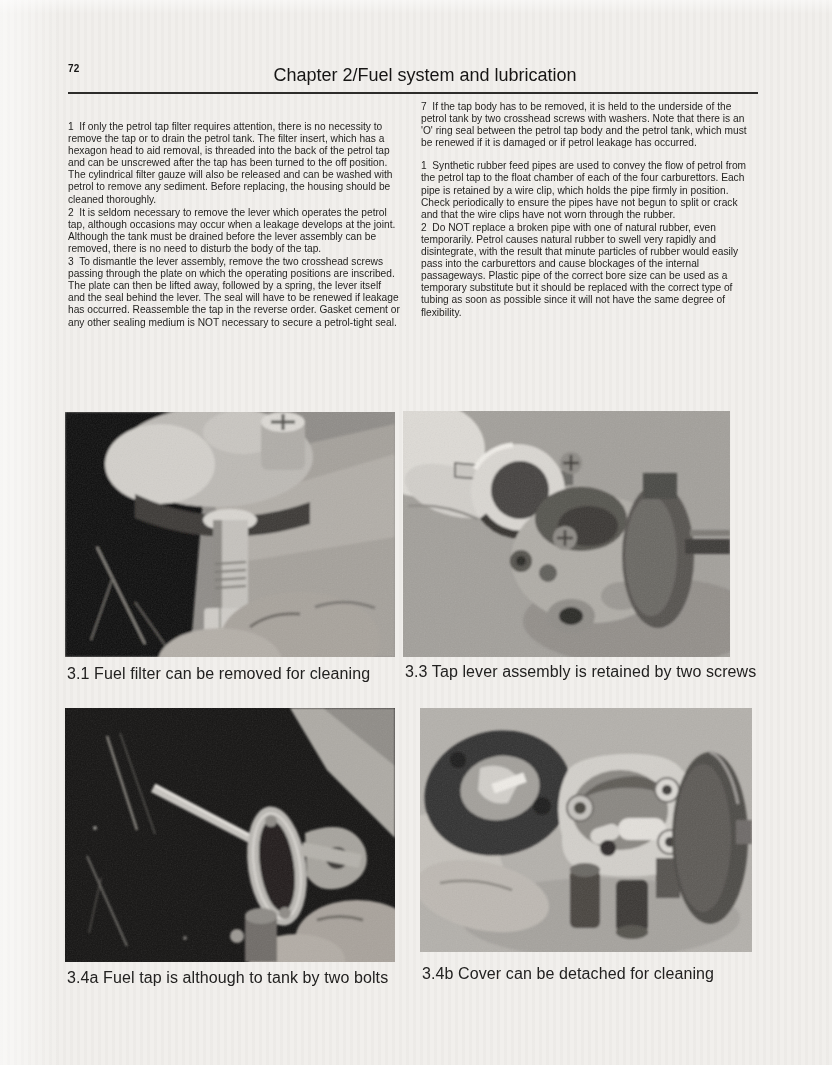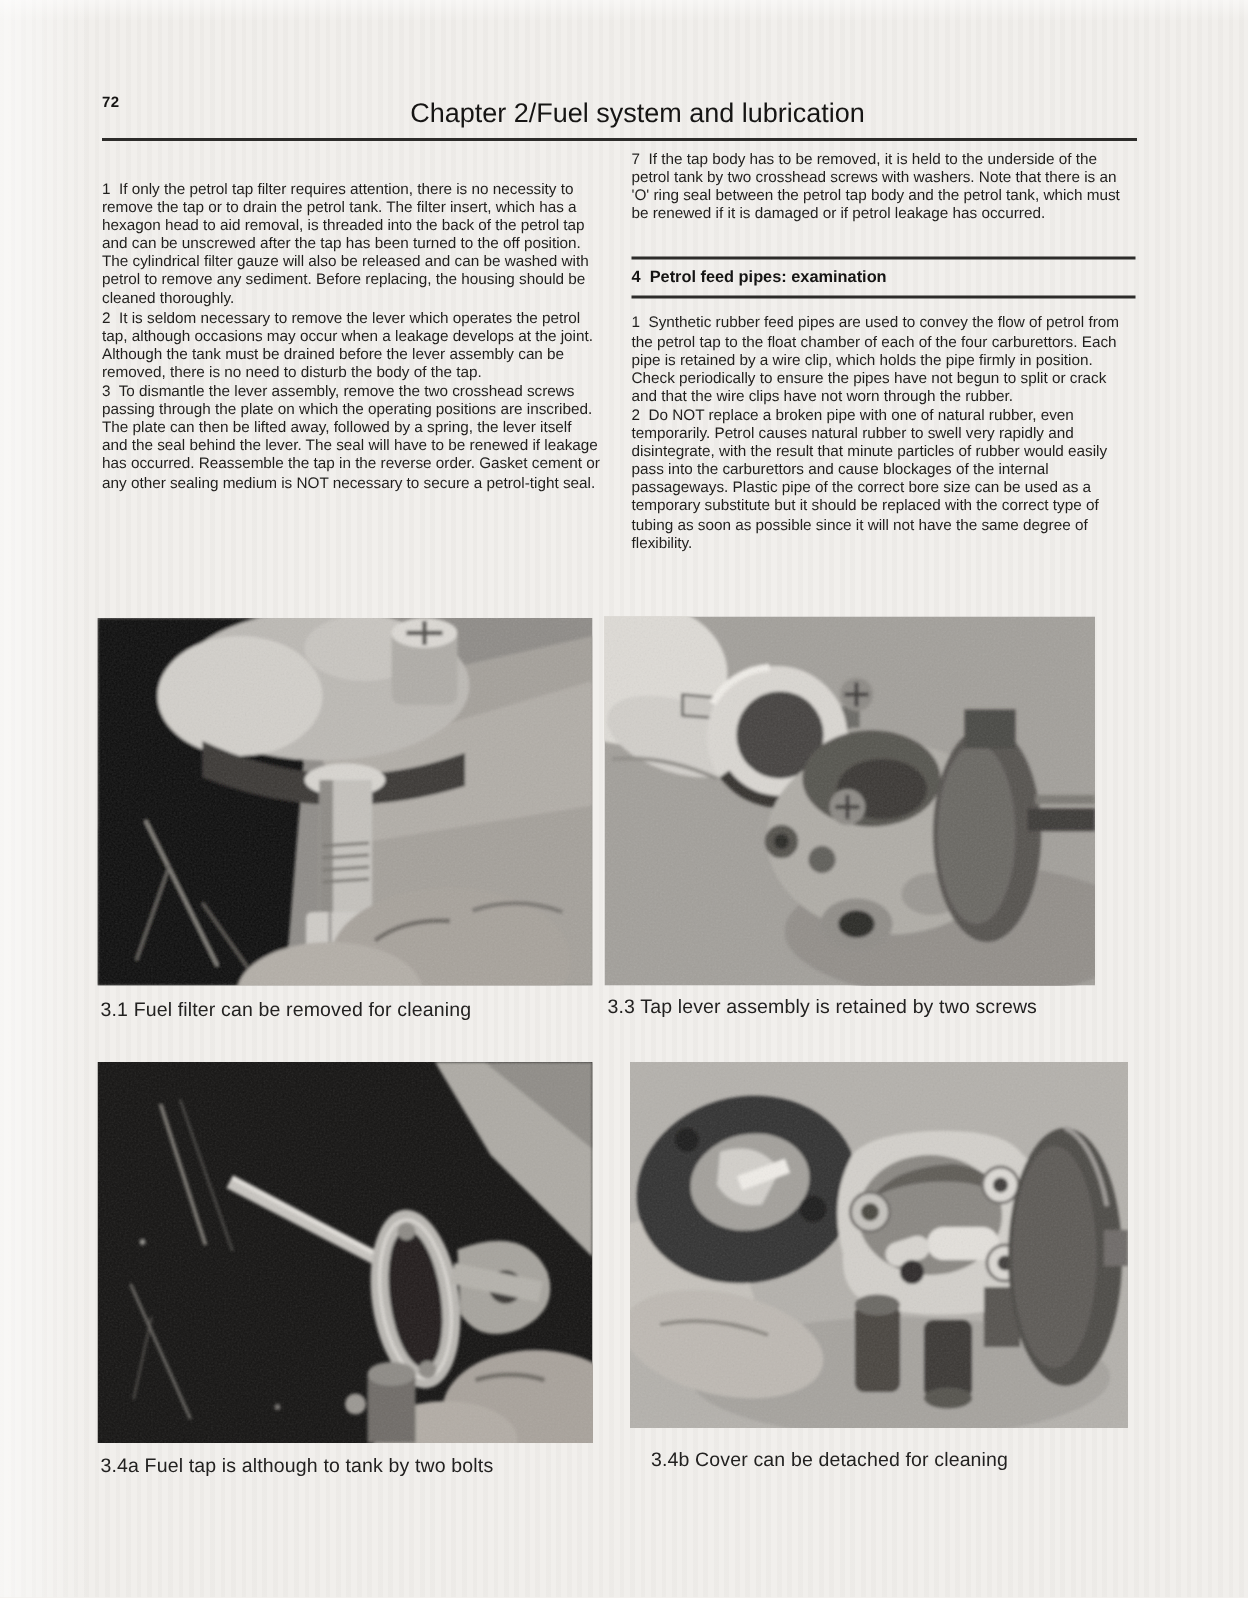--- a/index.html
+++ b/index.html
@@ -43,45 +43,44 @@
   .body-par.first{margin-top:11px;}
   .body-par.follow{margin-top:1px;}
   figure{position:absolute;margin:0;padding:0;}
   .fig1{left:65px;top:412px;width:330px;height:245px;}
   .fig2{left:403px;top:411px;width:327px;height:246px;}
   .fig3{left:65px;top:708px;width:330px;height:254px;}
   .fig4{left:420px;top:708px;width:332px;height:244px;}
   figure svg{display:block;width:100%;height:100%;}
   figcaption{
     position:absolute;left:2px;white-space:nowrap;
-    font-size:13px;color:#222120;letter-spacing:.1px;
+    font-size:16px;color:#222120;letter-spacing:.1px;
   }
   .fig1 figcaption{top:253px;}
   .fig2 figcaption{top:252px;}
   .fig3 figcaption{top:261px;}
-  .fig4 figcaption{top:257px;margin-left:12px;}
+  .fig4 figcaption{top:257px;}
 </style>
 </head>
 <body>
 
 <div class="page">
 
   <span class="pagenum">72</span>
   <div class="header-title">Chapter 2/Fuel system and lubrication</div>
   <div class="rule-full"></div>
 
   <div class="col col-left">
     <p class="body-par first">1  If only the petrol tap filter requires attention, there is no necessity to remove the tap or to drain the petrol tank. The filter insert, which has a hexagon head to aid removal, is threaded into the back of the petrol tap and can be unscrewed after the tap has been turned to the off position. The cylindrical filter gauze will also be released and can be washed with petrol to remove any sediment. Before replacing, the housing should be cleaned thoroughly.</p>
     <p class="body-par follow">2  It is seldom necessary to remove the lever which operates the petrol tap, although occasions may occur when a leakage develops at the joint. Although the tank must be drained before the lever assembly can be removed, there is no need to disturb the body of the tap.</p>
     <p class="body-par follow">3  To dismantle the lever assembly, remove the two crosshead screws passing through the plate on which the operating positions are inscribed. The plate can then be lifted away, followed by a spring, the lever itself and the seal behind the lever. The seal will have to be renewed if leakage has occurred. Reassemble the tap in the reverse order. Gasket cement or any other sealing medium is NOT necessary to secure a petrol-tight seal.</p>
   </div>
 
   <div class="col col-right">
     <p class="body-par">7  If the tap body has to be removed, it is held to the underside of the petrol tank by two crosshead screws with washers. Note that there is an 'O' ring seal between the petrol tap body and the petrol tank, which must be renewed if it is damaged or if petrol leakage has occurred.</p>
-    <div class="sec-head mt">4  Petrol feed pipes: examination</div>
     <p class="body-par first">1  Synthetic rubber feed pipes are used to convey the flow of petrol from the petrol tap to the float chamber of each of the four carburettors. Each pipe is retained by a wire clip, which holds the pipe firmly in position. Check periodically to ensure the pipes have not begun to split or crack and that the wire clips have not worn through the rubber.</p>
     <p class="body-par follow">2  Do NOT replace a broken pipe with one of natural rubber, even temporarily. Petrol causes natural rubber to swell very rapidly and disintegrate, with the result that minute particles of rubber would easily pass into the carburettors and cause blockages of the internal passageways. Plastic pipe of the correct bore size can be used as a temporary substitute but it should be replaced with the correct type of tubing as soon as possible since it will not have the same degree of flexibility.</p>
   </div>
 
   <figure class="fig1">
     <svg viewBox="0 0 330 245" preserveAspectRatio="none" role="img">
       <defs>
         <filter id="b1">
             <feGaussianBlur stdDeviation="1.1"></feGaussianBlur>
           </filter>

